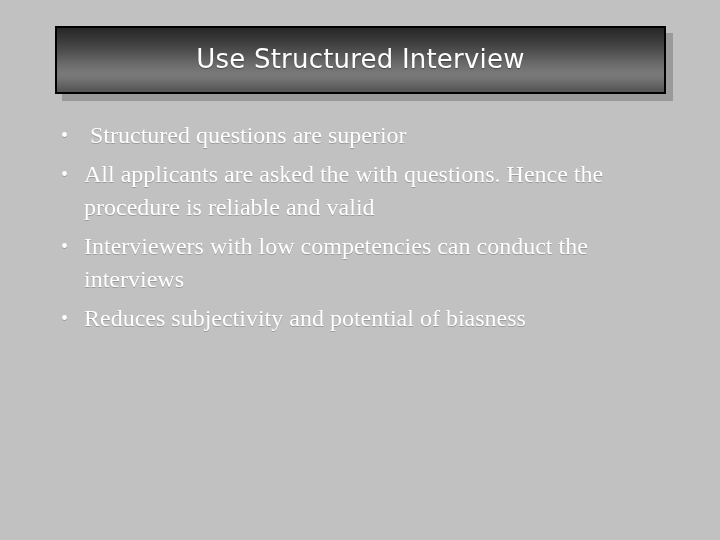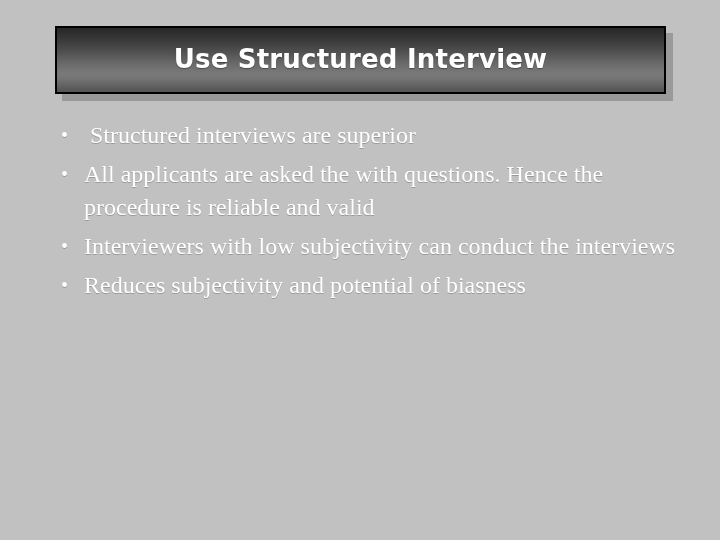--- a/index.html
+++ b/index.html
@@ -67,21 +67,20 @@
   }
   #title-text {
     font-family: "DejaVu Sans", "Liberation Sans", sans-serif;
     font-size: 26px;
     line-height: 1;
     color: #ffffff;
     letter-spacing: 0.2px;
     white-space: nowrap;
     text-shadow: 0 1px 1px rgba(0,0,0,0.35);
     padding-bottom: 2px;
-    font-weight: bold;
   }
 
   
   #body-list {
     position: absolute;
     left: 58px;
     top: 119px;
     width: 620px;
   }
   .bullet-item {
@@ -120,31 +119,31 @@
     <div id="title-shadow"></div>
     <div id="title-box">
       <span id="title-text">Use Structured Interview</span>
     </div>
   </div>
 
   <div id="body-list">
 
     <div class="bullet-item">
       <span class="bullet-marker">•</span>
-      <span class="bullet-text"> Structured interviews are superior</span>
+      <span class="bullet-text"> Structured questions are superior</span>
     </div>
 
     <div class="bullet-item">
       <span class="bullet-marker">•</span>
       <span class="bullet-text">All applicants are asked the with questions. Hence the procedure is reliable and valid</span>
     </div>
 
     <div class="bullet-item">
       <span class="bullet-marker">•</span>
-      <span class="bullet-text">Interviewers with low subjectivity can conduct the interviews</span>
+      <span class="bullet-text">Interviewers with low competencies can conduct the interviews</span>
     </div>
 
     <div class="bullet-item">
       <span class="bullet-marker">•</span>
       <span class="bullet-text">Reduces subjectivity and potential of biasness</span>
     </div>
 
   </div>
 
 </div>

